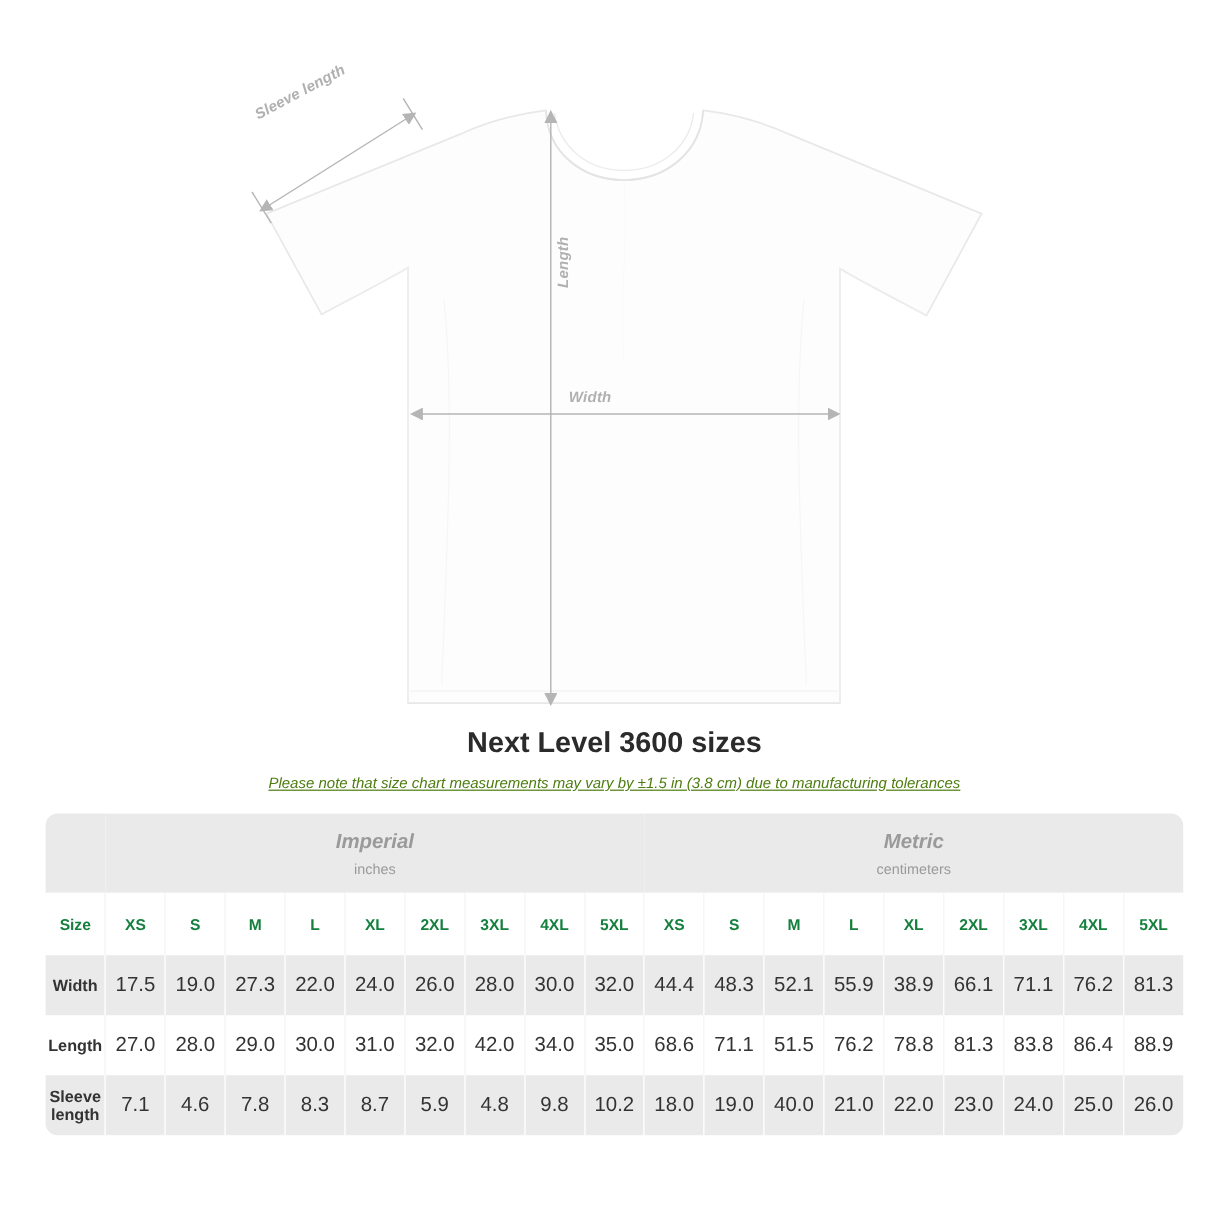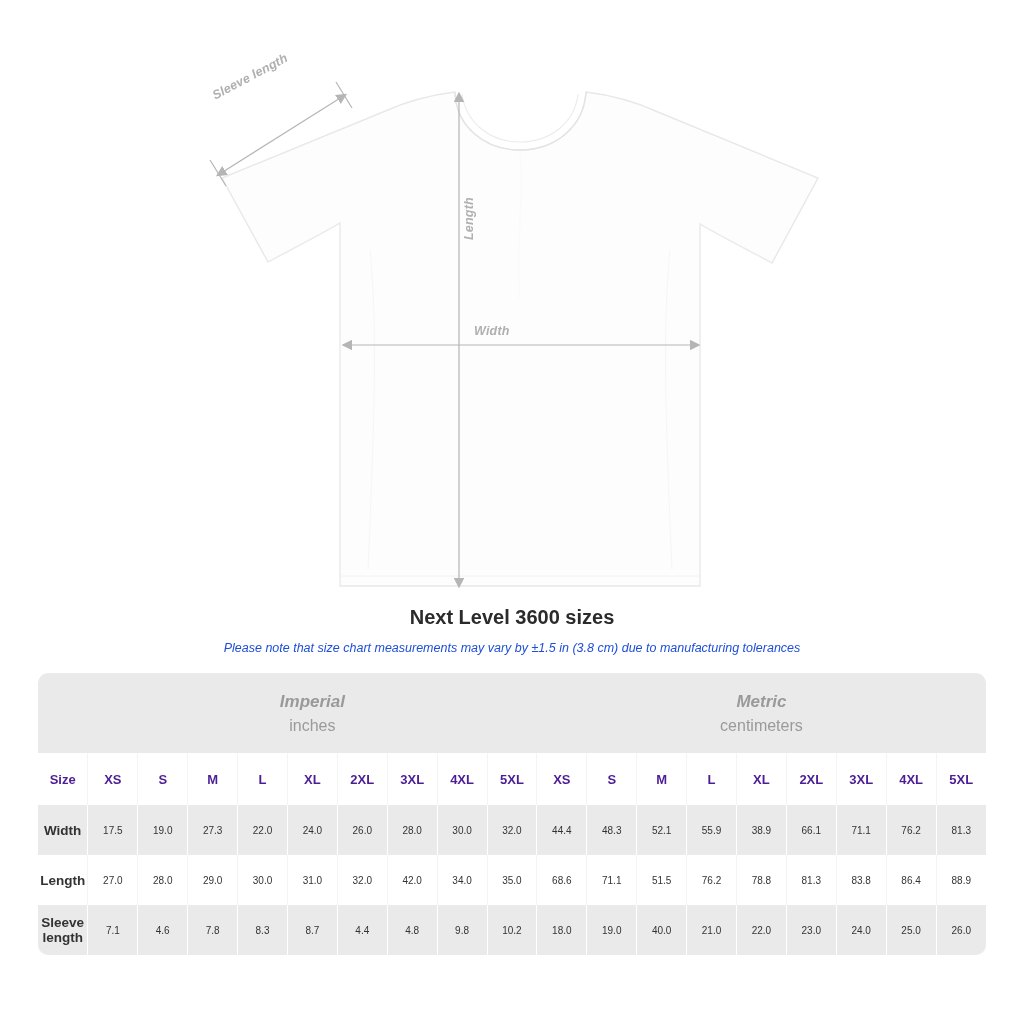--- a/index.html
+++ b/index.html
@@ -55,81 +55,82 @@
     left: 474px;
     top: 324px;
   }
 
   
   .title-block {
     text-align: center;
     margin-top: 6px;
   }
   .chart-title {
-    font-size: 20px;
+    font-size: 24px;
     font-weight: bold;
     color: #2b2b2b;
     margin: 0 0 12px 0;
   }
   .chart-note {
     font-size: 12.5px;
     font-style: italic;
-    color: #1d4ed8;
+    color: #4d7c0f;
     margin: 0;
+    text-decoration: underline;
   }
 
   
   .table-wrap {
     margin: 18px 38px 0 38px;
   }
   table.size-table {
     border-collapse: collapse;
     width: 948px;
     table-layout: fixed;
   }
   table.size-table td, table.size-table th {
     text-align: center;
     vertical-align: middle;
     font-weight: normal;
     padding: 0;
   }
   
   tr.unit-row td {
-    height: 80px;
+    height: 66px;
     background: #eaeaea;
     font-size: 17px;
     font-style: italic;
     font-weight: bold;
     color: #9a9a9a;
   }
   tr.unit-row td.corner-left {
     background: #eaeaea;
     border-top-left-radius: 10px;
   }
   tr.unit-row td.corner-right {
     border-top-right-radius: 10px;
   }
   .unit-sub {
     display: block;
-    font-size: 16px;
+    font-size: 12px;
     font-style: normal;
     font-weight: normal;
     color: #9a9a9a;
     margin-top: 5px;
   }
   tr.size-head td {
     height: 52px;
     background: #ffffff;
     font-size: 13px;
     font-weight: bold;
-    color: #4c1d95;
+    color: #15803d;
   }
   tr.data-row td {
     height: 50px;
-    font-size: 10px;
+    font-size: 17px;
     color: #333333;
   }
   tr.data-row.shaded td {
     background: #eaeaea;
   }
   tr.data-row td.rowlabel {
     font-weight: bold;
     font-size: 13.5px;
   }
   tr.data-row:last-child td:first-child {
@@ -301,21 +302,21 @@
           <td class="cell">88.9</td>
         </tr>
 
         <tr class="data-row shaded">
           <td class="rowlabel">Sleeve length</td>
           <td class="cell">7.1</td>
           <td class="cell">4.6</td>
           <td class="cell">7.8</td>
           <td class="cell">8.3</td>
           <td class="cell">8.7</td>
-          <td class="cell">4.4</td>
+          <td class="cell">5.9</td>
           <td class="cell">4.8</td>
           <td class="cell">9.8</td>
           <td class="cell">10.2</td>
           <td class="cell">18.0</td>
           <td class="cell">19.0</td>
           <td class="cell">40.0</td>
           <td class="cell">21.0</td>
           <td class="cell">22.0</td>
           <td class="cell">23.0</td>
           <td class="cell">24.0</td>

